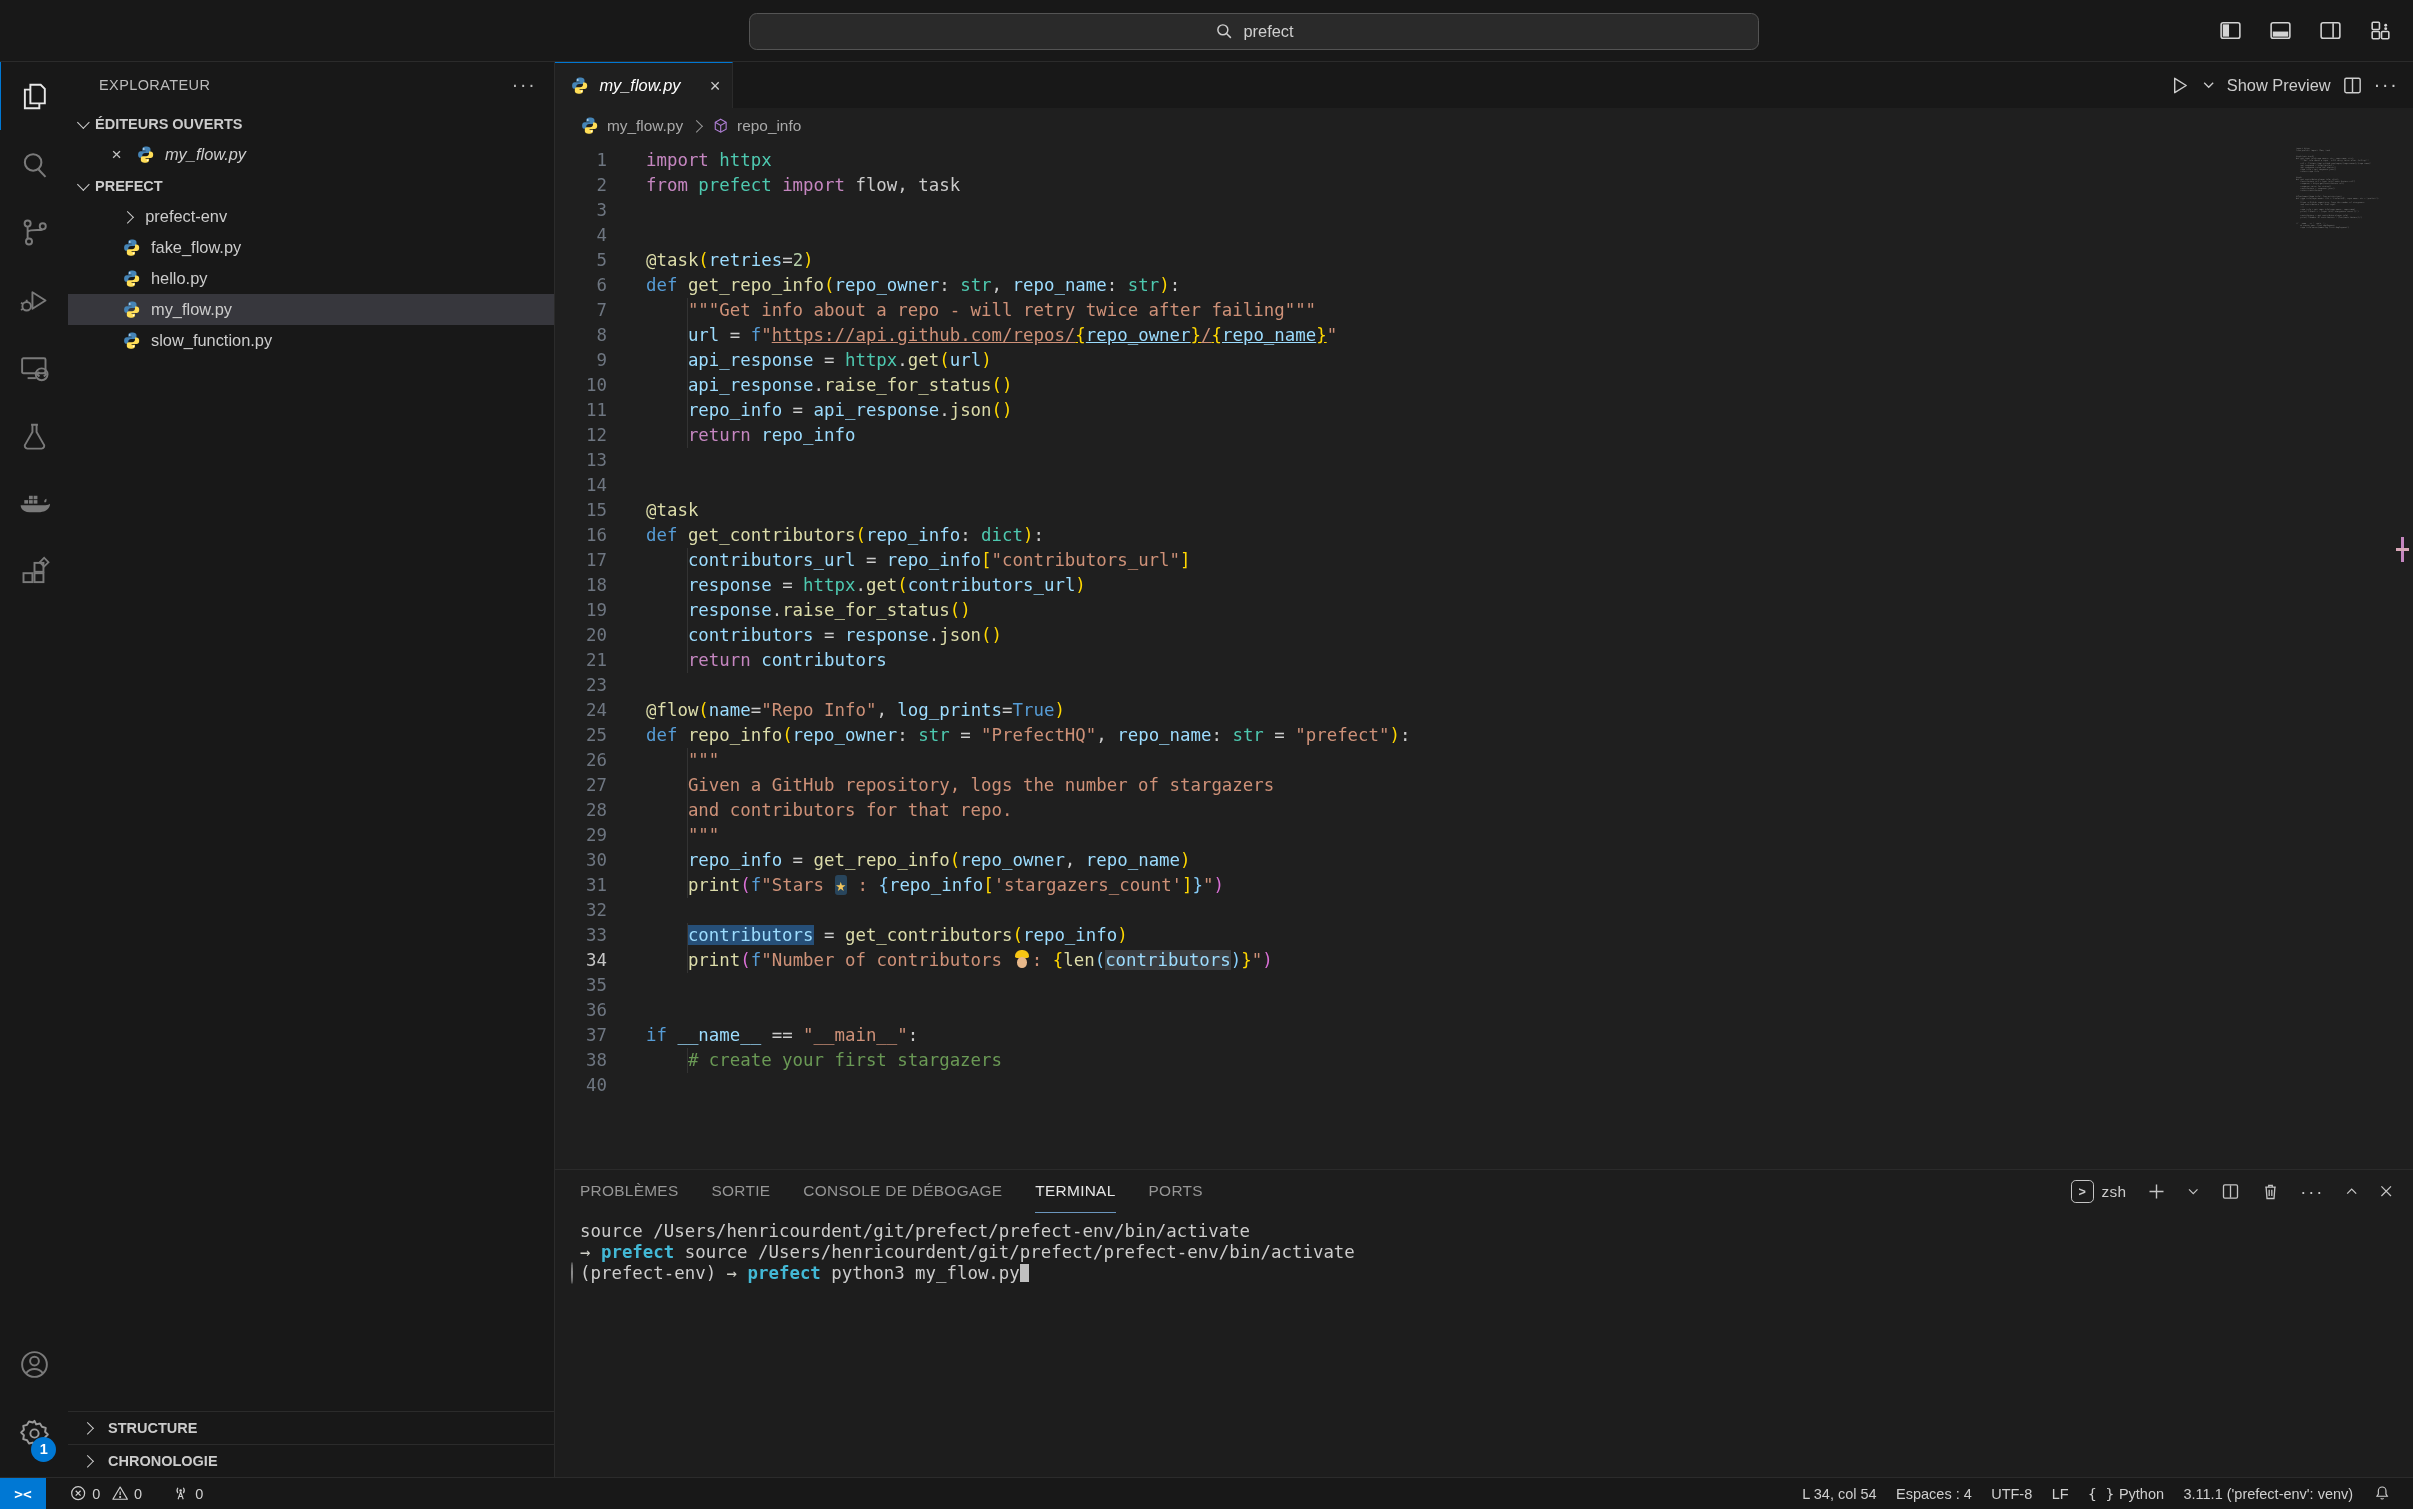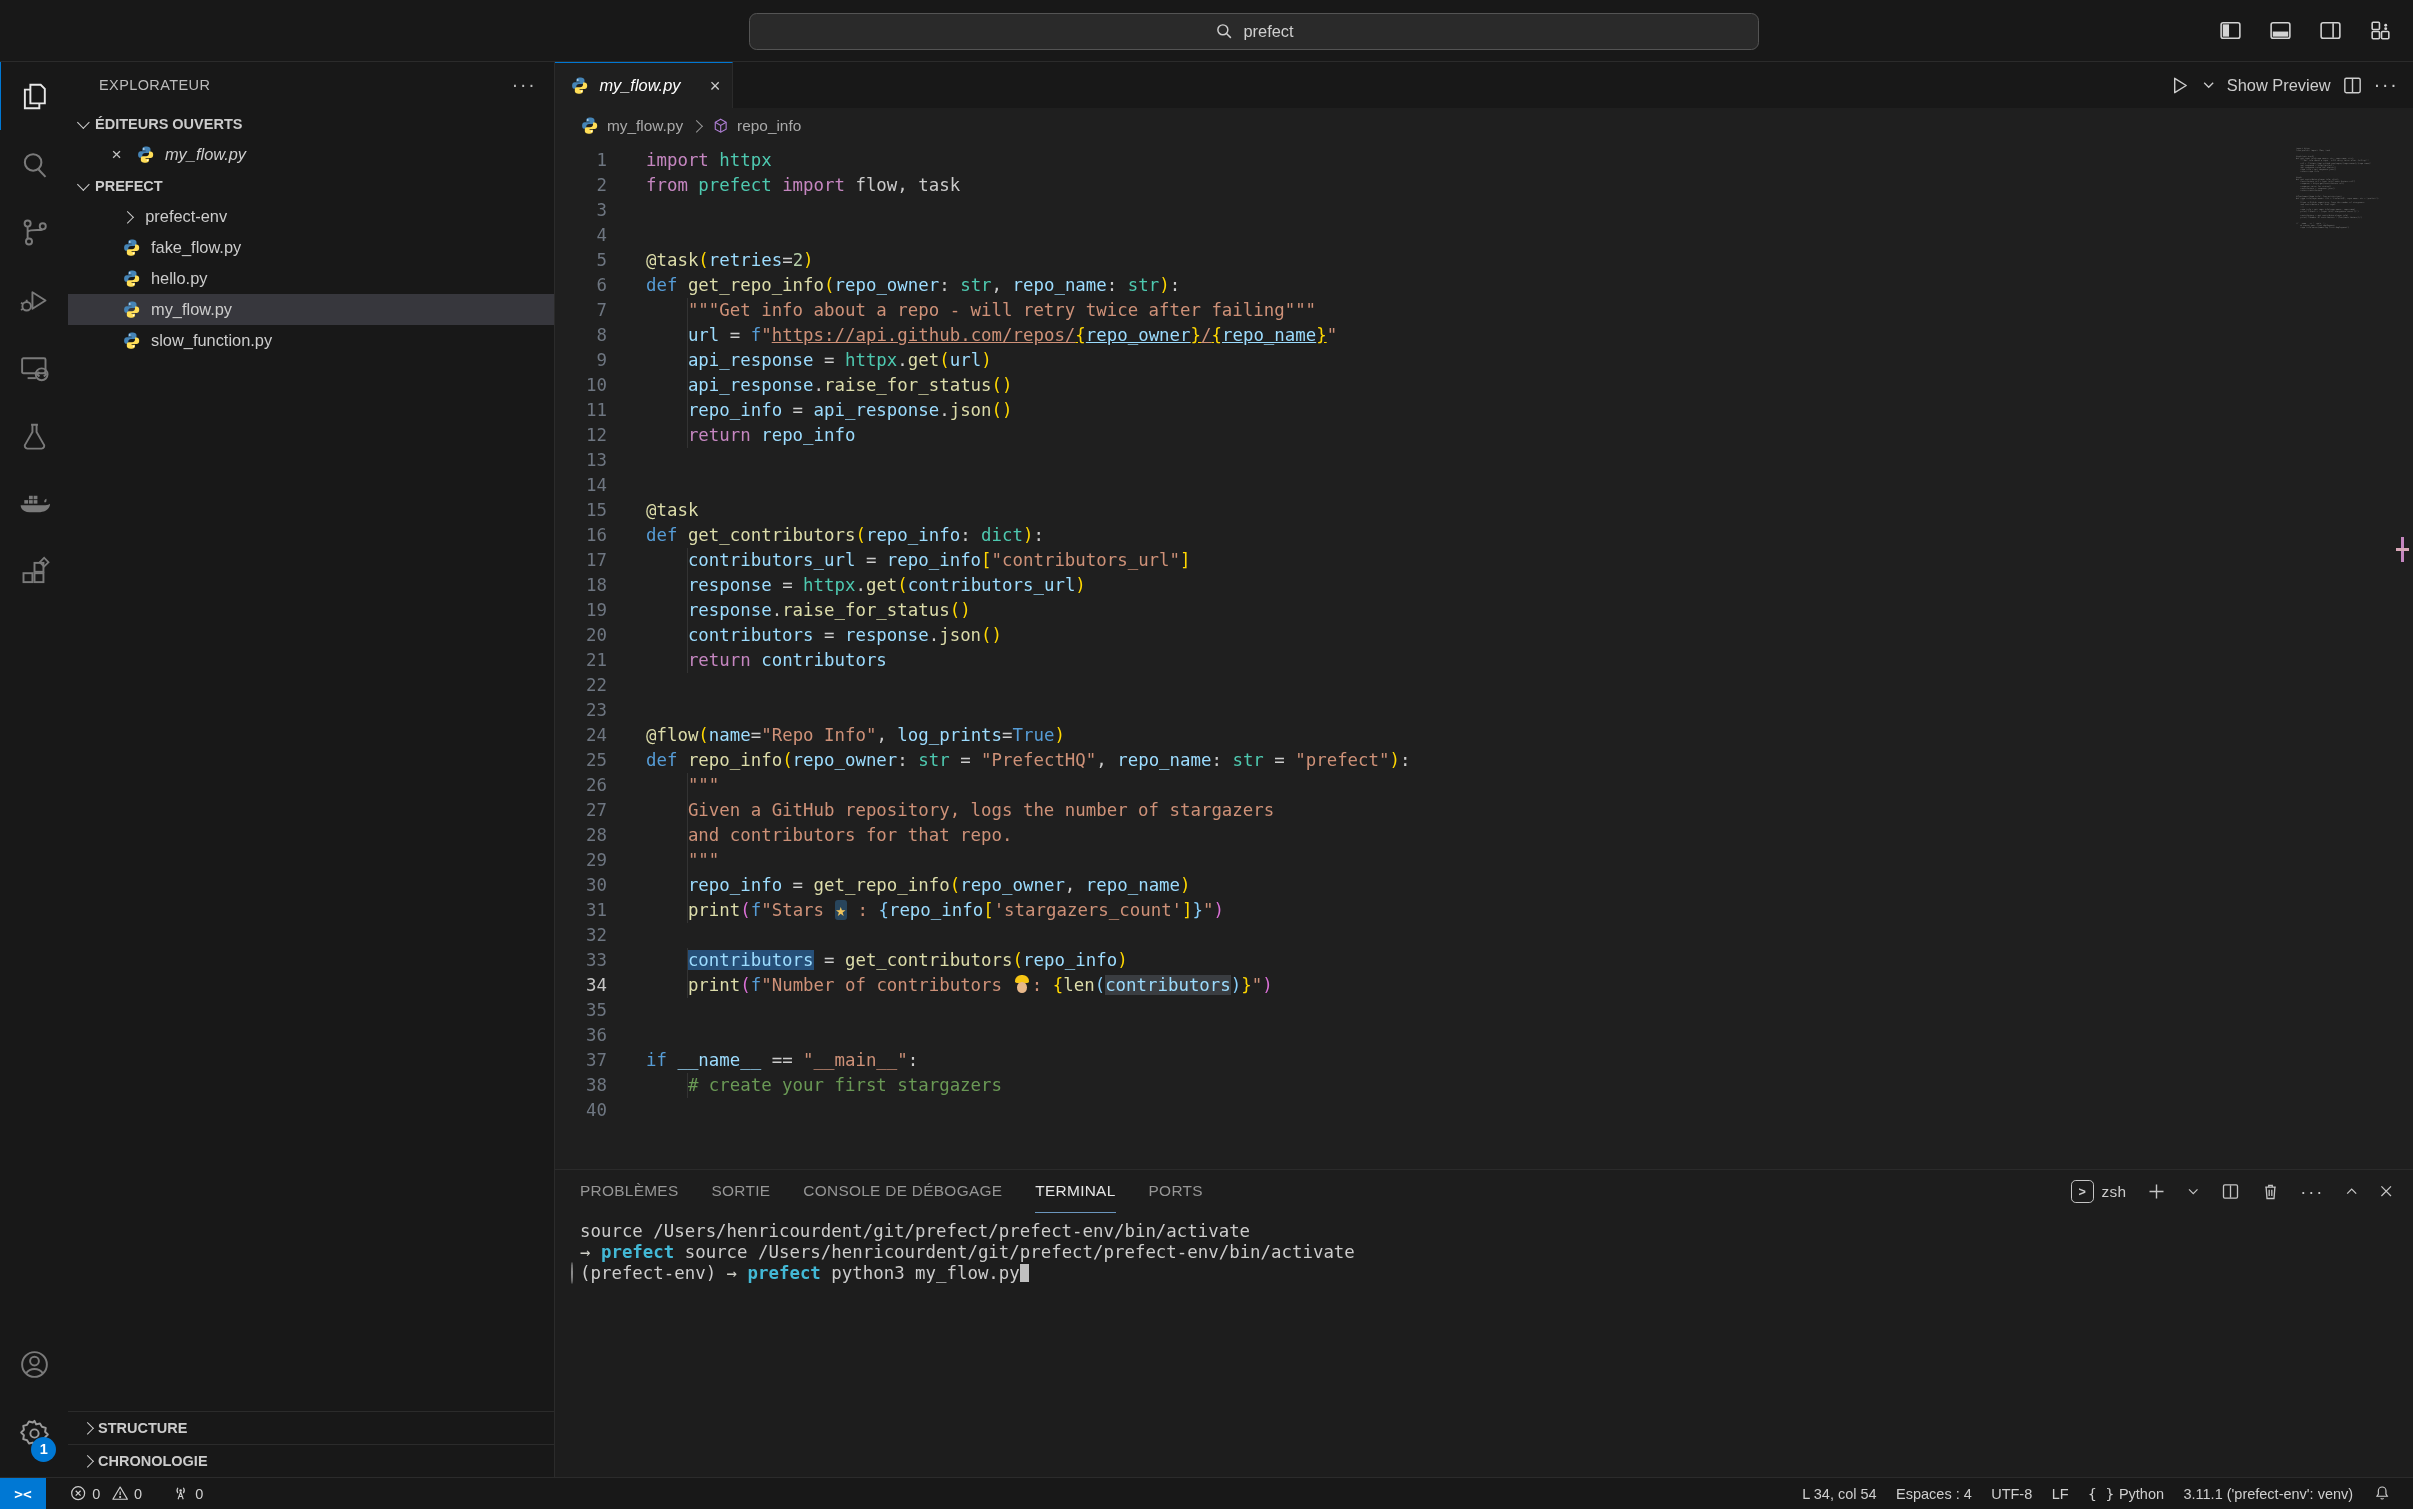--- a/index.html
+++ b/index.html
@@ -47,21 +47,21 @@
   .row .close-x { width:19.3px; text-align:center; color:#c5c5c5; font-size:17.4px; }
   .row.oe { padding-left:39px; }
   .row .fname.preview { font-style:italic; }
   .chev { display:inline-block; width:13.5px; height:13.5px; position:relative; }
   .chev::before { content:""; position:absolute; width:7.7px; height:7.7px;
                   border-right:1.5px solid #cccccc; border-bottom:1.5px solid #cccccc; }
   .chev.down::before { transform:rotate(45deg); top:1px; left:2.9px; }
   .chev.right::before { transform:rotate(-45deg); top:2.9px; left:1px; }
   .sb-grow { flex:1; }
   .sb-bottom-sec { height:33px; border-top:1px solid #2b2b2b; display:flex; align-items:center;
-                   gap:3px; padding-left:13.5px; font-weight:bold; font-size:14.5px; }
+                   gap:13px; padding-left:13.5px; font-weight:bold; font-size:14.5px; }
 
   
   .editorcol { flex:1; display:flex; flex-direction:column; min-width:0; background:#1f1f1f; }
   .tabsbar { height:46px; background:#181818; display:flex; align-items:stretch; position:relative; flex:0 0 46px;}
   .tab { width:178px; background:#1f1f1f; border-top:1.9px solid #0078d4; border-right:1px solid #2b2b2b;
          display:flex; align-items:center; gap:9.7px; padding:0 11.6px 0 15.4px; font-size:16.4px; color:#ffffff; }
   .tab .fname { font-style:italic; flex:1; }
   .tab .close-x { color:#cccccc; font-size:18.3px; }
   .ed-actions { position:absolute; right:15.4px; top:0; height:46px; display:flex; align-items:center; gap:10px;
                 color:#cccccc; font-size:16.4px; }
@@ -422,21 +422,20 @@
             <div class="cl ind"><span class="ln">12</span><span class="lc"><span class="tk-p">    </span><span class="tk-kw">return </span><span class="tk-var">repo_info</span></span></div>
             <div class="cl"><span class="ln">13</span><span class="lc"></span></div>
             <div class="cl"><span class="ln">14</span><span class="lc"></span></div>
             <div class="cl"><span class="ln">15</span><span class="lc"><span class="tk-fn">@task</span></span></div>
             <div class="cl"><span class="ln">16</span><span class="lc"><span class="tk-def">def </span><span class="tk-fn">get_contributors</span><span class="tk-b1">(</span><span class="tk-var">repo_info</span><span class="tk-p">: </span><span class="tk-type">dict</span><span class="tk-b1">)</span><span class="tk-p">:</span></span></div>
             <div class="cl ind"><span class="ln">17</span><span class="lc"><span class="tk-p">    </span><span class="tk-var">contributors_url</span><span class="tk-p"> = </span><span class="tk-var">repo_info</span><span class="tk-b1">[</span><span class="tk-str">"contributors_url"</span><span class="tk-b1">]</span></span></div>
             <div class="cl ind"><span class="ln">18</span><span class="lc"><span class="tk-p">    </span><span class="tk-var">response</span><span class="tk-p"> = </span><span class="tk-mod">httpx</span><span class="tk-p">.</span><span class="tk-fn">get</span><span class="tk-b1">(</span><span class="tk-var">contributors_url</span><span class="tk-b1">)</span></span></div>
             <div class="cl ind"><span class="ln">19</span><span class="lc"><span class="tk-p">    </span><span class="tk-var">response</span><span class="tk-p">.</span><span class="tk-fn">raise_for_status</span><span class="tk-b1">()</span></span></div>
             <div class="cl ind"><span class="ln">20</span><span class="lc"><span class="tk-p">    </span><span class="tk-var">contributors</span><span class="tk-p"> = </span><span class="tk-var">response</span><span class="tk-p">.</span><span class="tk-fn">json</span><span class="tk-b1">()</span></span></div>
             <div class="cl ind"><span class="ln">21</span><span class="lc"><span class="tk-p">    </span><span class="tk-kw">return </span><span class="tk-var">contributors</span></span></div>
-            <div class="cl"><span class="ln">22</span><span class="lc"></span></div>
             <div class="cl"><span class="ln">23</span><span class="lc"></span></div>
             <div class="cl"><span class="ln">24</span><span class="lc"><span class="tk-fn">@flow</span><span class="tk-b1">(</span><span class="tk-var">name</span><span class="tk-p">=</span><span class="tk-str">"Repo Info"</span><span class="tk-p">, </span><span class="tk-var">log_prints</span><span class="tk-p">=</span><span class="tk-def">True</span><span class="tk-b1">)</span></span></div>
             <div class="cl"><span class="ln">25</span><span class="lc"><span class="tk-def">def </span><span class="tk-fn">repo_info</span><span class="tk-b1">(</span><span class="tk-var">repo_owner</span><span class="tk-p">: </span><span class="tk-type">str</span><span class="tk-p"> = </span><span class="tk-str">"PrefectHQ"</span><span class="tk-p">, </span><span class="tk-var">repo_name</span><span class="tk-p">: </span><span class="tk-type">str</span><span class="tk-p"> = </span><span class="tk-str">"prefect"</span><span class="tk-b1">)</span><span class="tk-p">:</span></span></div>
             <div class="cl ind"><span class="ln">26</span><span class="lc"><span class="tk-p">    </span><span class="tk-str">"""</span></span></div>
             <div class="cl ind"><span class="ln">27</span><span class="lc"><span class="tk-p">    </span><span class="tk-str">Given a GitHub repository, logs the number of stargazers</span></span></div>
             <div class="cl ind"><span class="ln">28</span><span class="lc"><span class="tk-p">    </span><span class="tk-str">and contributors for that repo.</span></span></div>
             <div class="cl ind"><span class="ln">29</span><span class="lc"><span class="tk-p">    </span><span class="tk-str">"""</span></span></div>
             <div class="cl ind"><span class="ln">30</span><span class="lc"><span class="tk-p">    </span><span class="tk-var">repo_info</span><span class="tk-p"> = </span><span class="tk-fn">get_repo_info</span><span class="tk-b1">(</span><span class="tk-var">repo_owner</span><span class="tk-p">, </span><span class="tk-var">repo_name</span><span class="tk-b1">)</span></span></div>
             <div class="cl ind"><span class="ln">31</span><span class="lc"><span class="tk-p">    </span><span class="tk-fn">print</span><span class="tk-b2">(</span><span class="tk-def">f</span><span class="tk-str">"Stars </span><span class="tk-es">★</span><span class="tk-str"> : </span><span class="tk-b3">{</span><span class="tk-var">repo_info</span><span class="tk-b1">[</span><span class="tk-str">'stargazers_count'</span><span class="tk-b1">]</span><span class="tk-b3">}</span><span class="tk-str">"</span><span class="tk-b2">)</span></span></div>
             <div class="cl"><span class="ln">32</span><span class="lc"></span></div>

